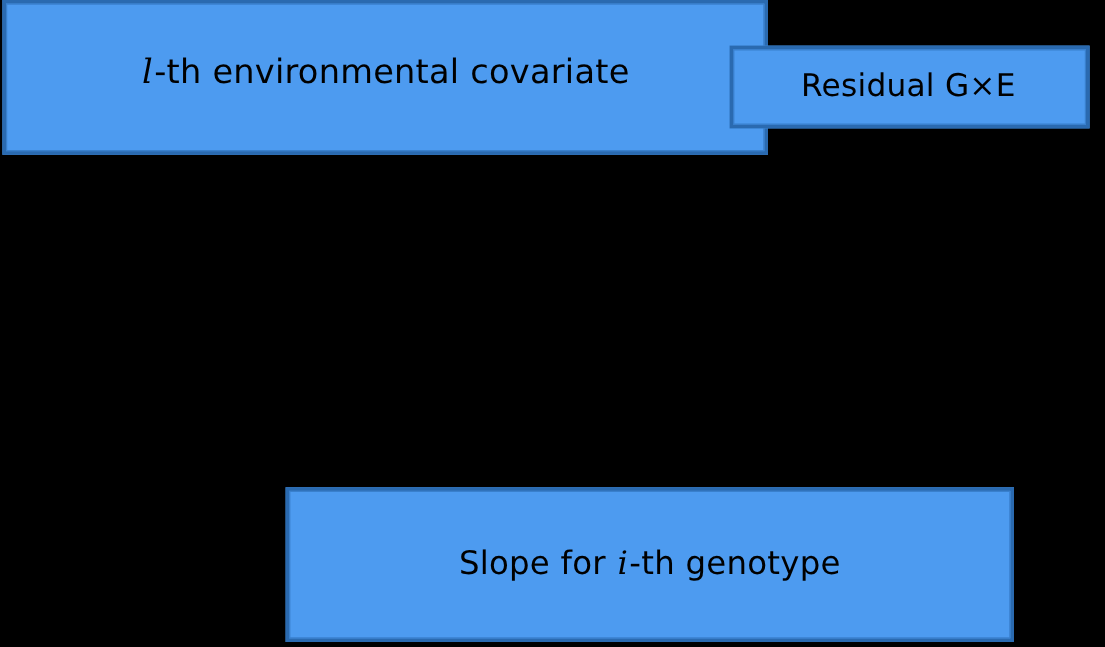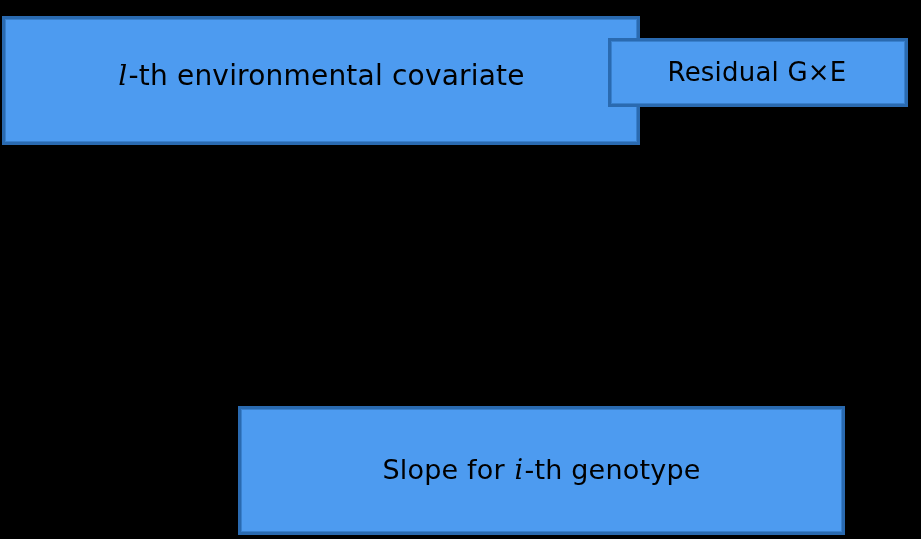--- a/index.html
+++ b/index.html
@@ -45,21 +45,21 @@
   .mvar {
     font-family: "DejaVu Serif", serif;
     font-style: italic;
     font-weight: 400;
     padding: 0 1px;
   }
 
   
   #box-env-covariate {
     left: 2px;
-    top: 16px;
+    top: 0;
     width: 638px;
     height: 129px;
     font-size: 28px;
   }
   #box-env-covariate .line-1 { margin-bottom: 9px; }
 
   #box-residual-gxe {
     left: 608px;
     top: 38px;
     width: 300px;

